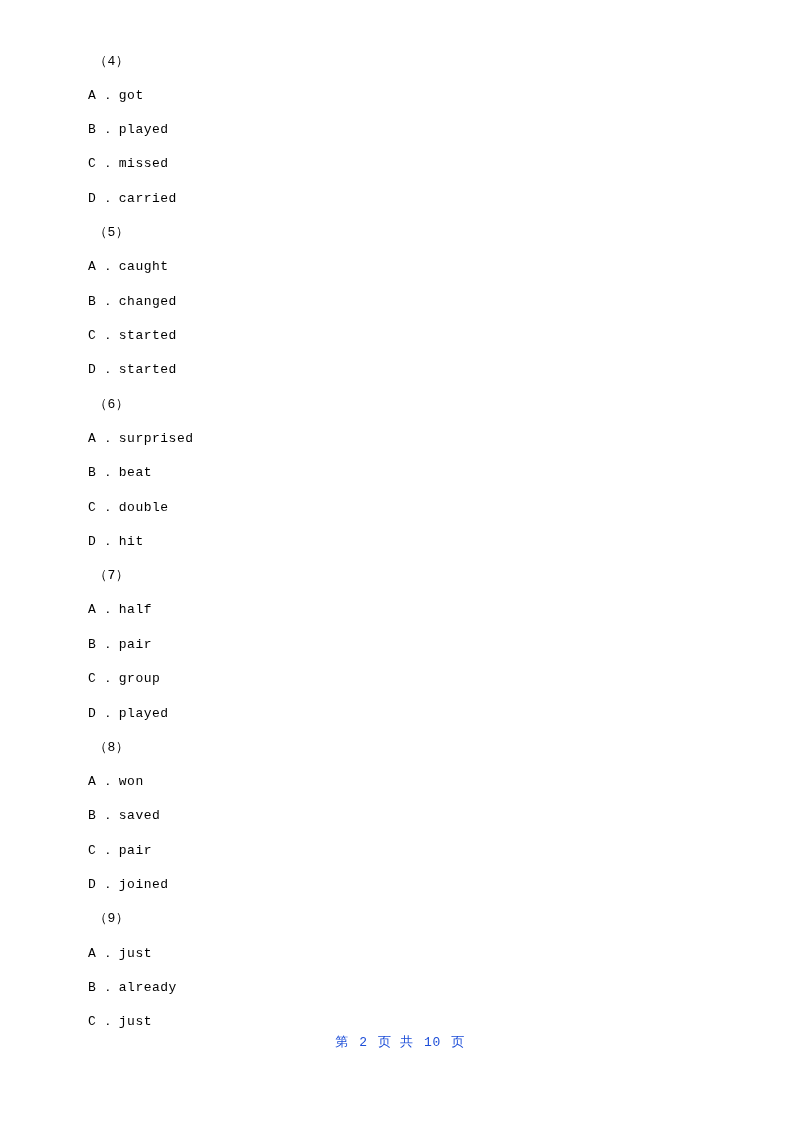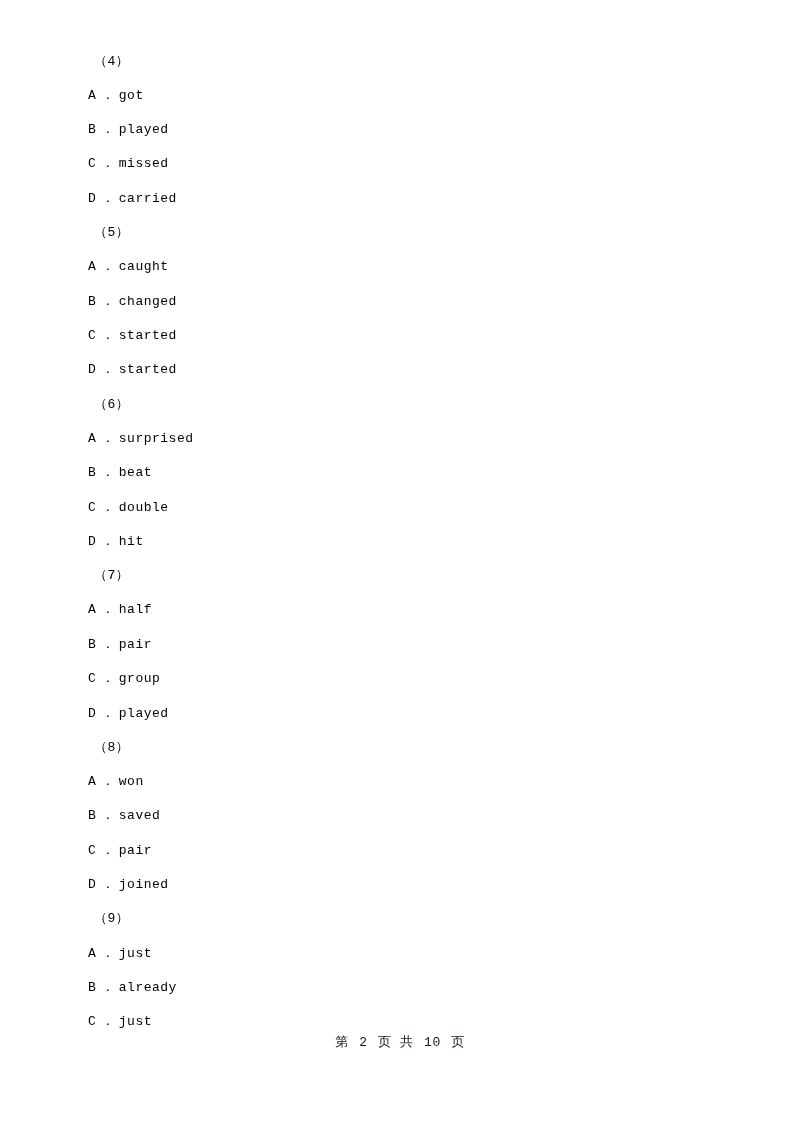--- a/index.html
+++ b/index.html
@@ -60,21 +60,21 @@
     display: inline-block;
   }
   .footer {
     position: absolute;
     left: 0;
     top: 1033px;
     width: 800px;
     text-align: center;
     font-size: 13px;
     letter-spacing: 0.6px;
-    color: #0f172a;
+    color: #1d4ed8;
   }
   .footer span {
     display: inline-block;
     padding: 0 1px;
   }
 </style>
 </head>
 <body>
 
 <div class="page">

